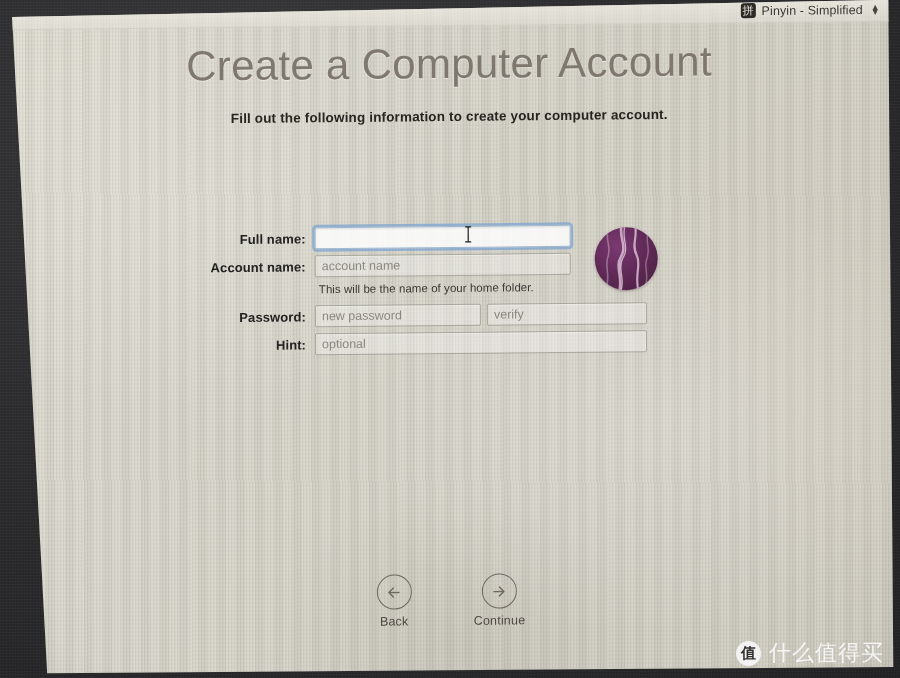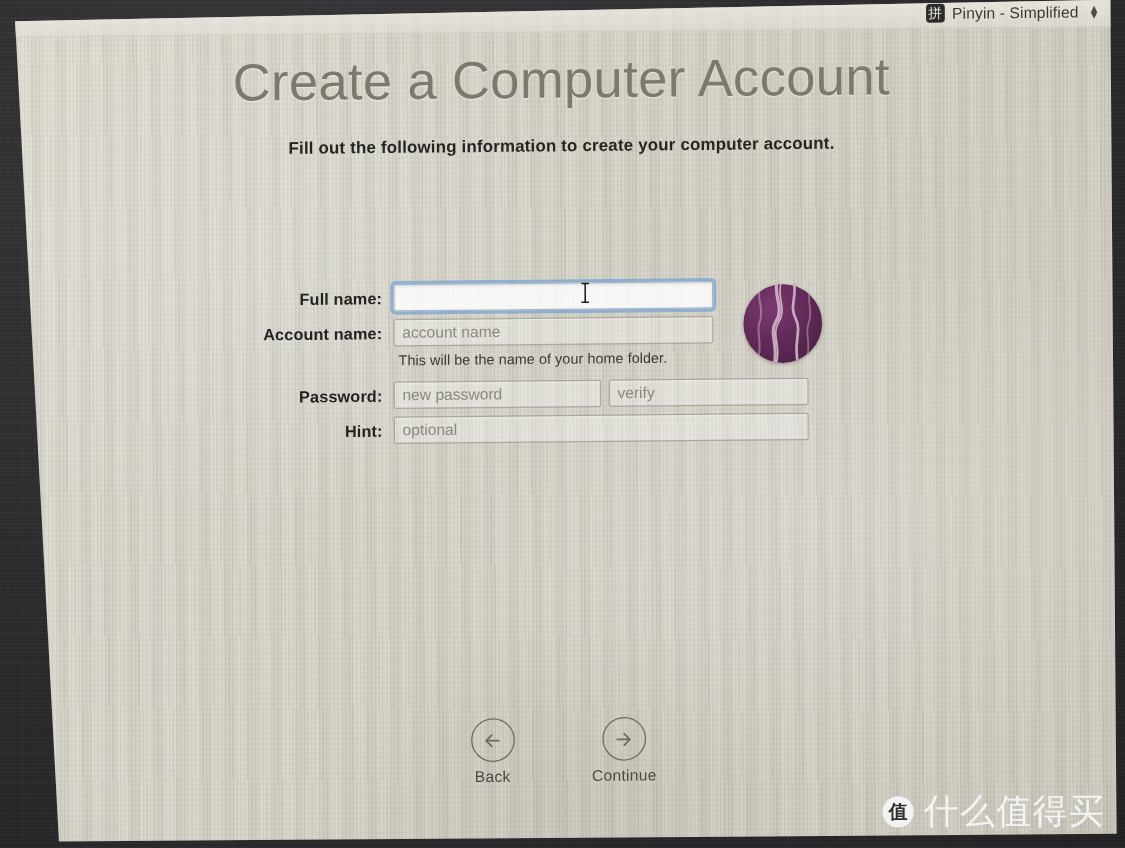--- a/index.html
+++ b/index.html
@@ -299,21 +299,21 @@
     background: #f2f2f2;
     color: #33312e;
     font-size: 15px;
     line-height: 25px;
     text-align: center;
     font-family: "DejaVu Sans", sans-serif;
     font-weight: 700;
   }
   #wm-text {
     font-family: Liberation Mono, monospace;
-    font-size: 28px;
+    font-size: 22px;
     color: #f4f4f4;
     letter-spacing: 1px;
   }
 
   
   #vignette {
     position: absolute;
     inset: 0;
     pointer-events: none;
     background: radial-gradient(ellipse 125% 115% at 50% 45%, rgba(0,0,0,0) 55%, rgba(0,0,0,0.18) 100%);

